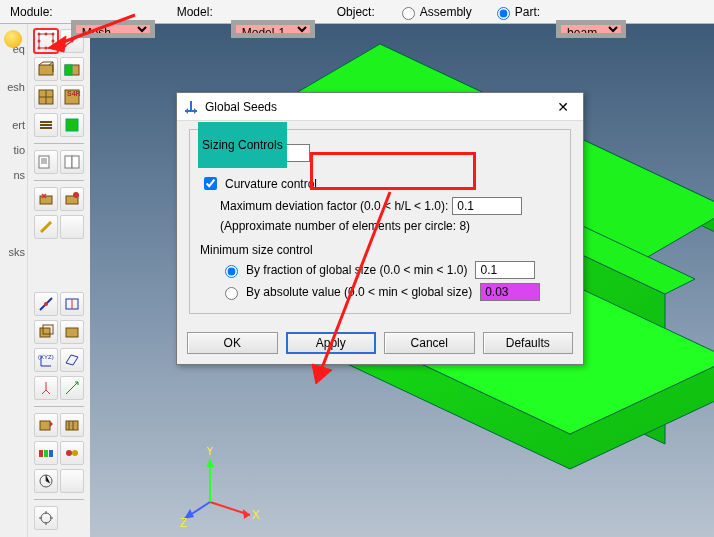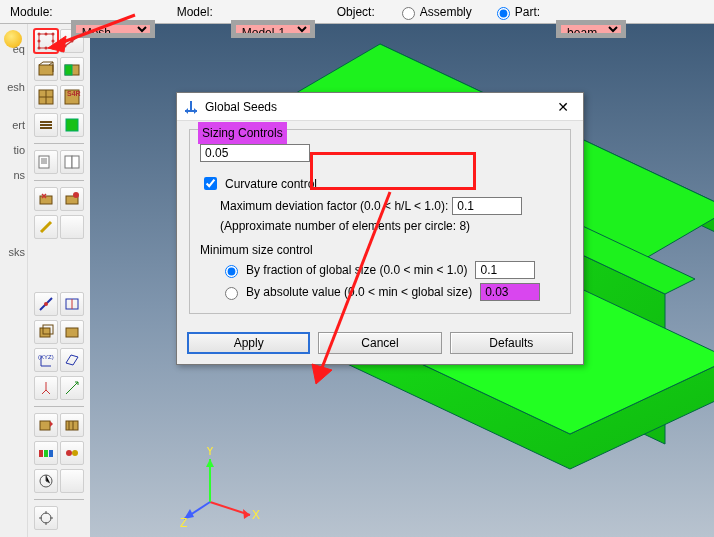--- a/index.html
+++ b/index.html
@@ -129,21 +129,21 @@
   }
   .dlg-body { padding: 8px 12px 4px; }
   .group {
     border: 1px solid #bfbfbf;
     padding: 10px 10px 8px;
     margin-bottom: 8px;
     position: relative;
   }
   .group > .legend {
     position: absolute; top:-8px; left:8px;
-    background:#d946ef; padding:4px 4px;
+    background:#14b8a6; padding:16px 4px;
   }
   .row { display:flex; align-items:center; margin: 4px 0; gap:4px; }
   .row.indent { margin-left: 20px; }
   .txt-input {
     border:1px solid #7a7a7a; background:#fff;
     height:18px; padding:0 4px; font:inherit;
   }
   .txt-input.hl { background:#d946ef; }
   .chk { margin-right:4px; }
   .radio { margin-right:4px; }
@@ -512,20 +512,21 @@
       </div>
       <div class="row indent">
         <input type="radio" name="minmode" class="radio" style="">
         <span>By absolute value   (0.0 &lt; min &lt; global size)</span>
         <input class="txt-input hl" style="width: 60px; margin-left: 4px;" value="0.03">
       </div>
     </div>
   </div>
 
   <div class="btnbar">
+    <button class="btn">OK</button>
     <button class="btn focus">Apply</button>
     <button class="btn">Cancel</button>
     <button class="btn">Defaults</button>
   </div>
 </div>
 
 <div class="callout-redbox" style="left:310px; top:152px; width:166px; height:38px"></div>
 
 <svg class="anno-arrow" style="left:40px; top:10px; width:100px; height:50px" viewBox="0 0 100 50">
   <line x1="95" y1="5" x2="18" y2="34" stroke="#ff1a1a" stroke-width="3"></line>

